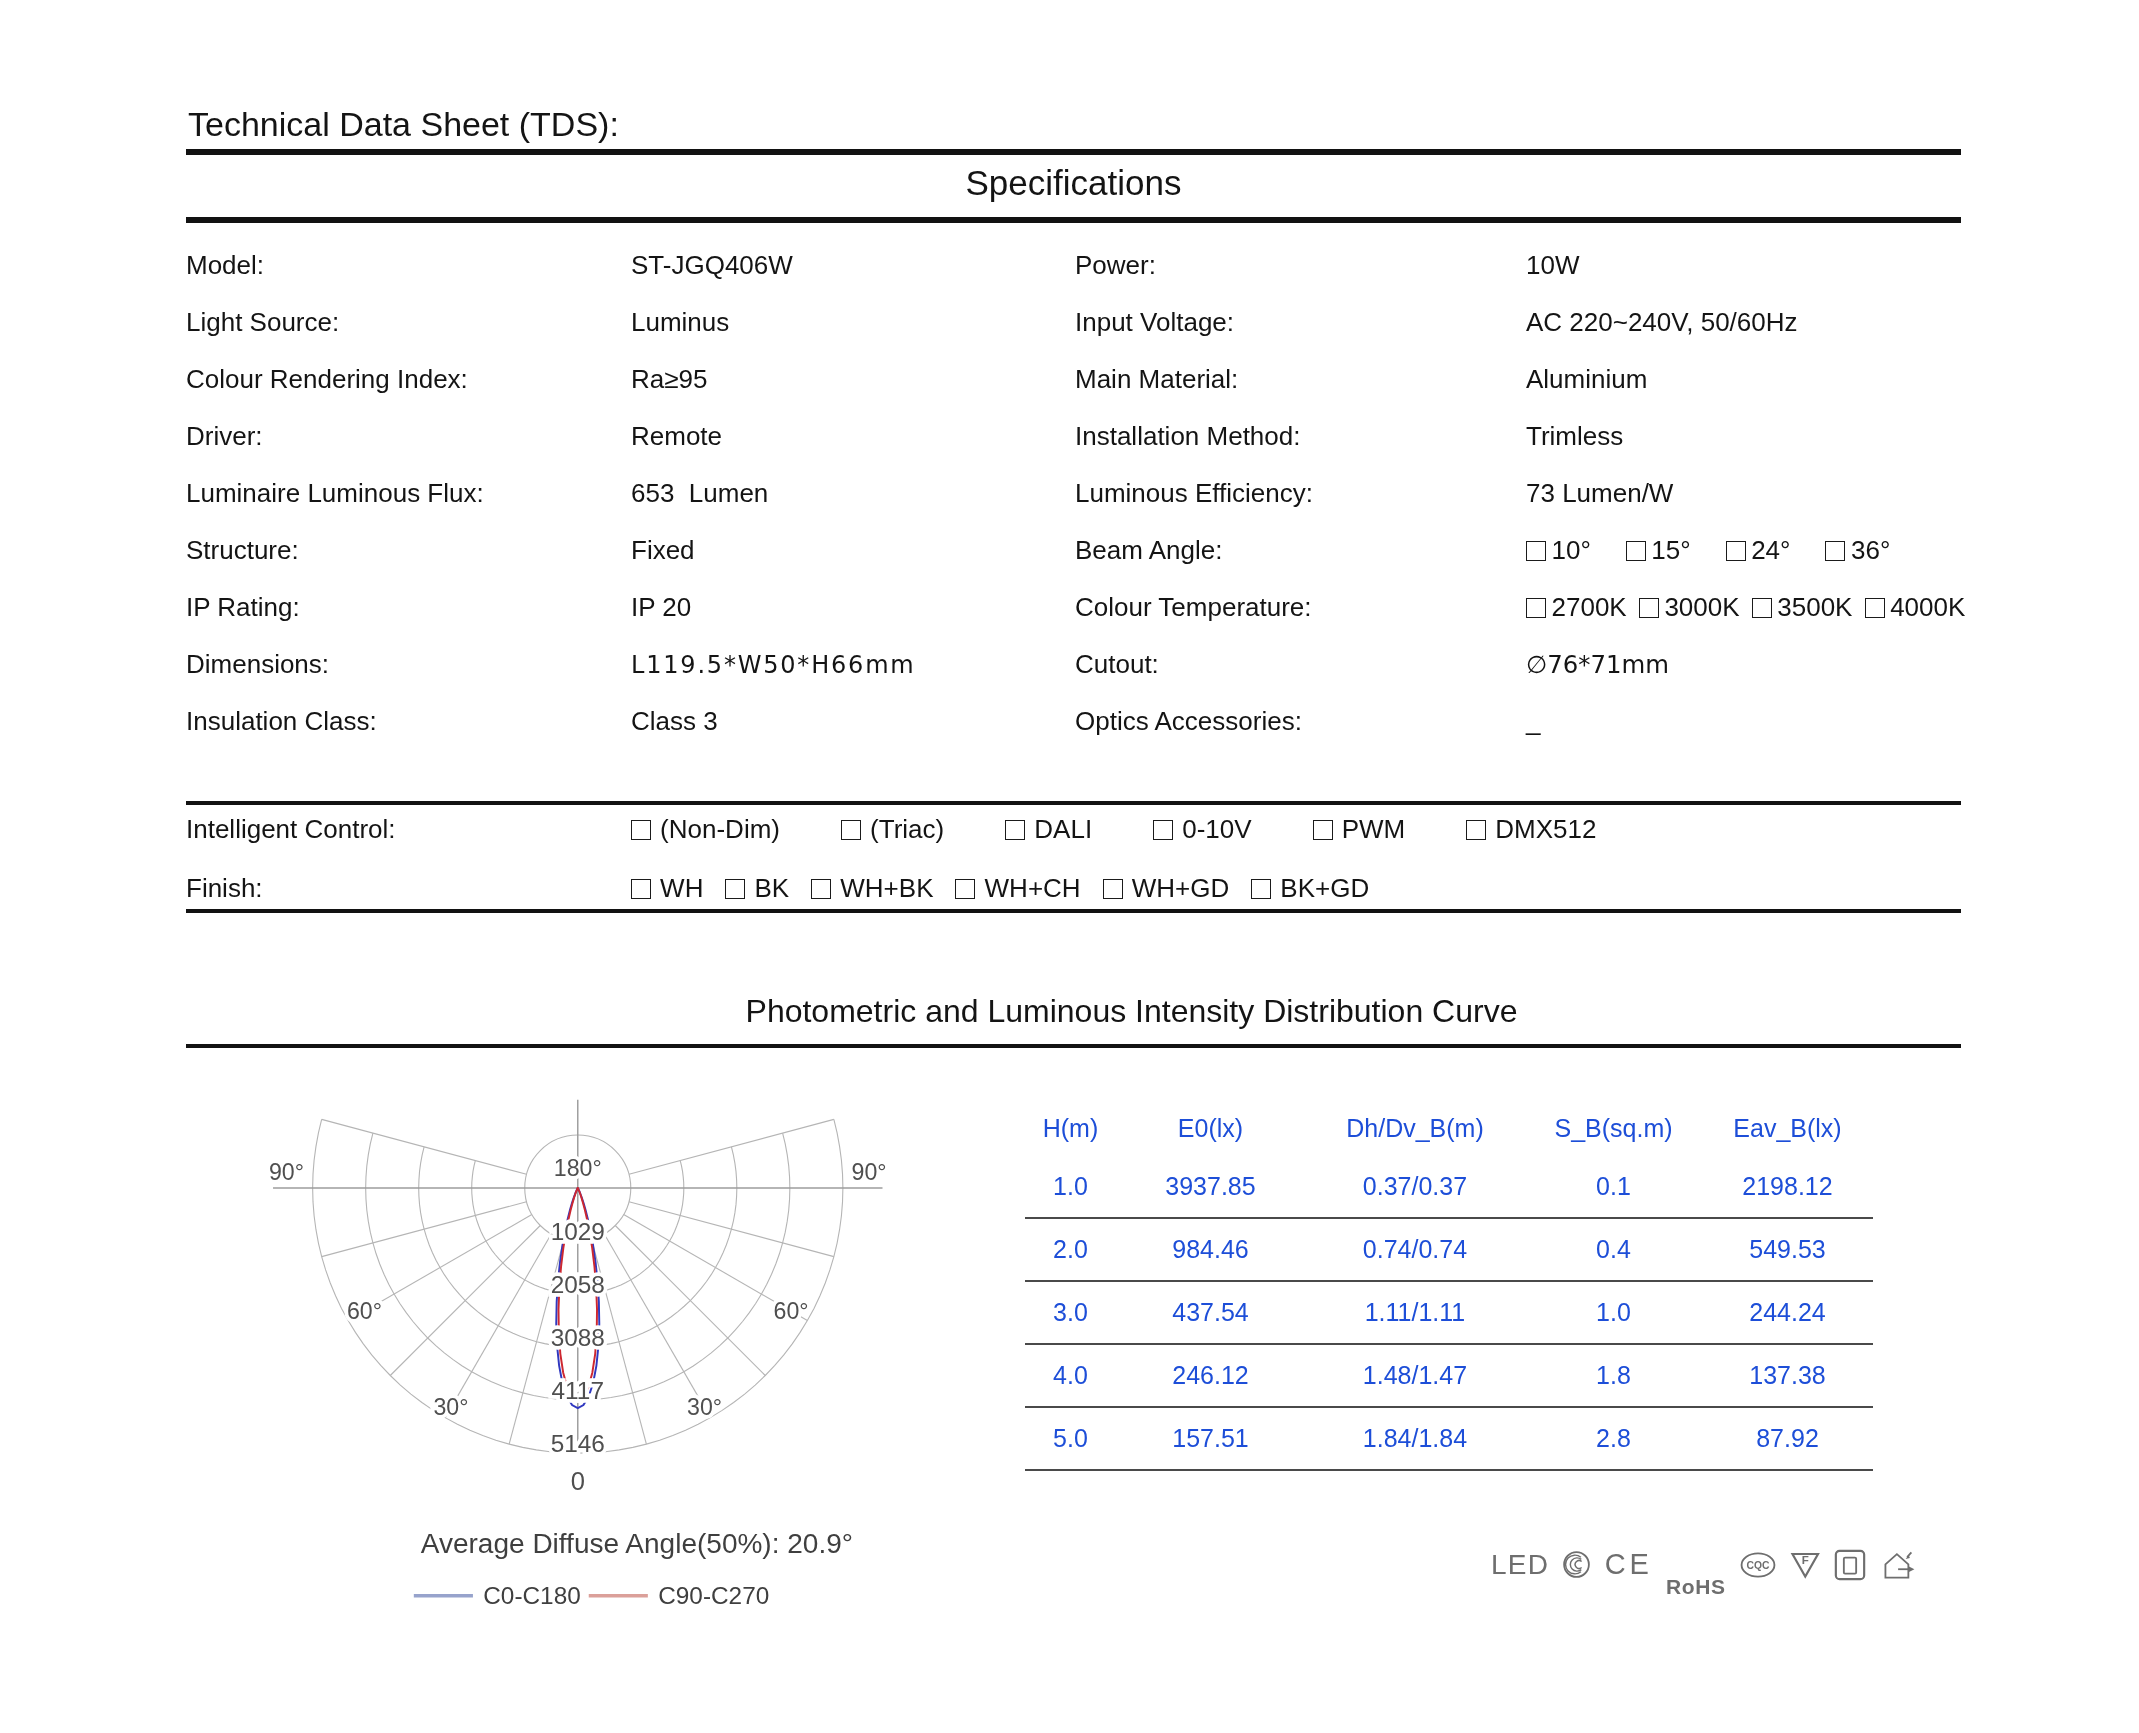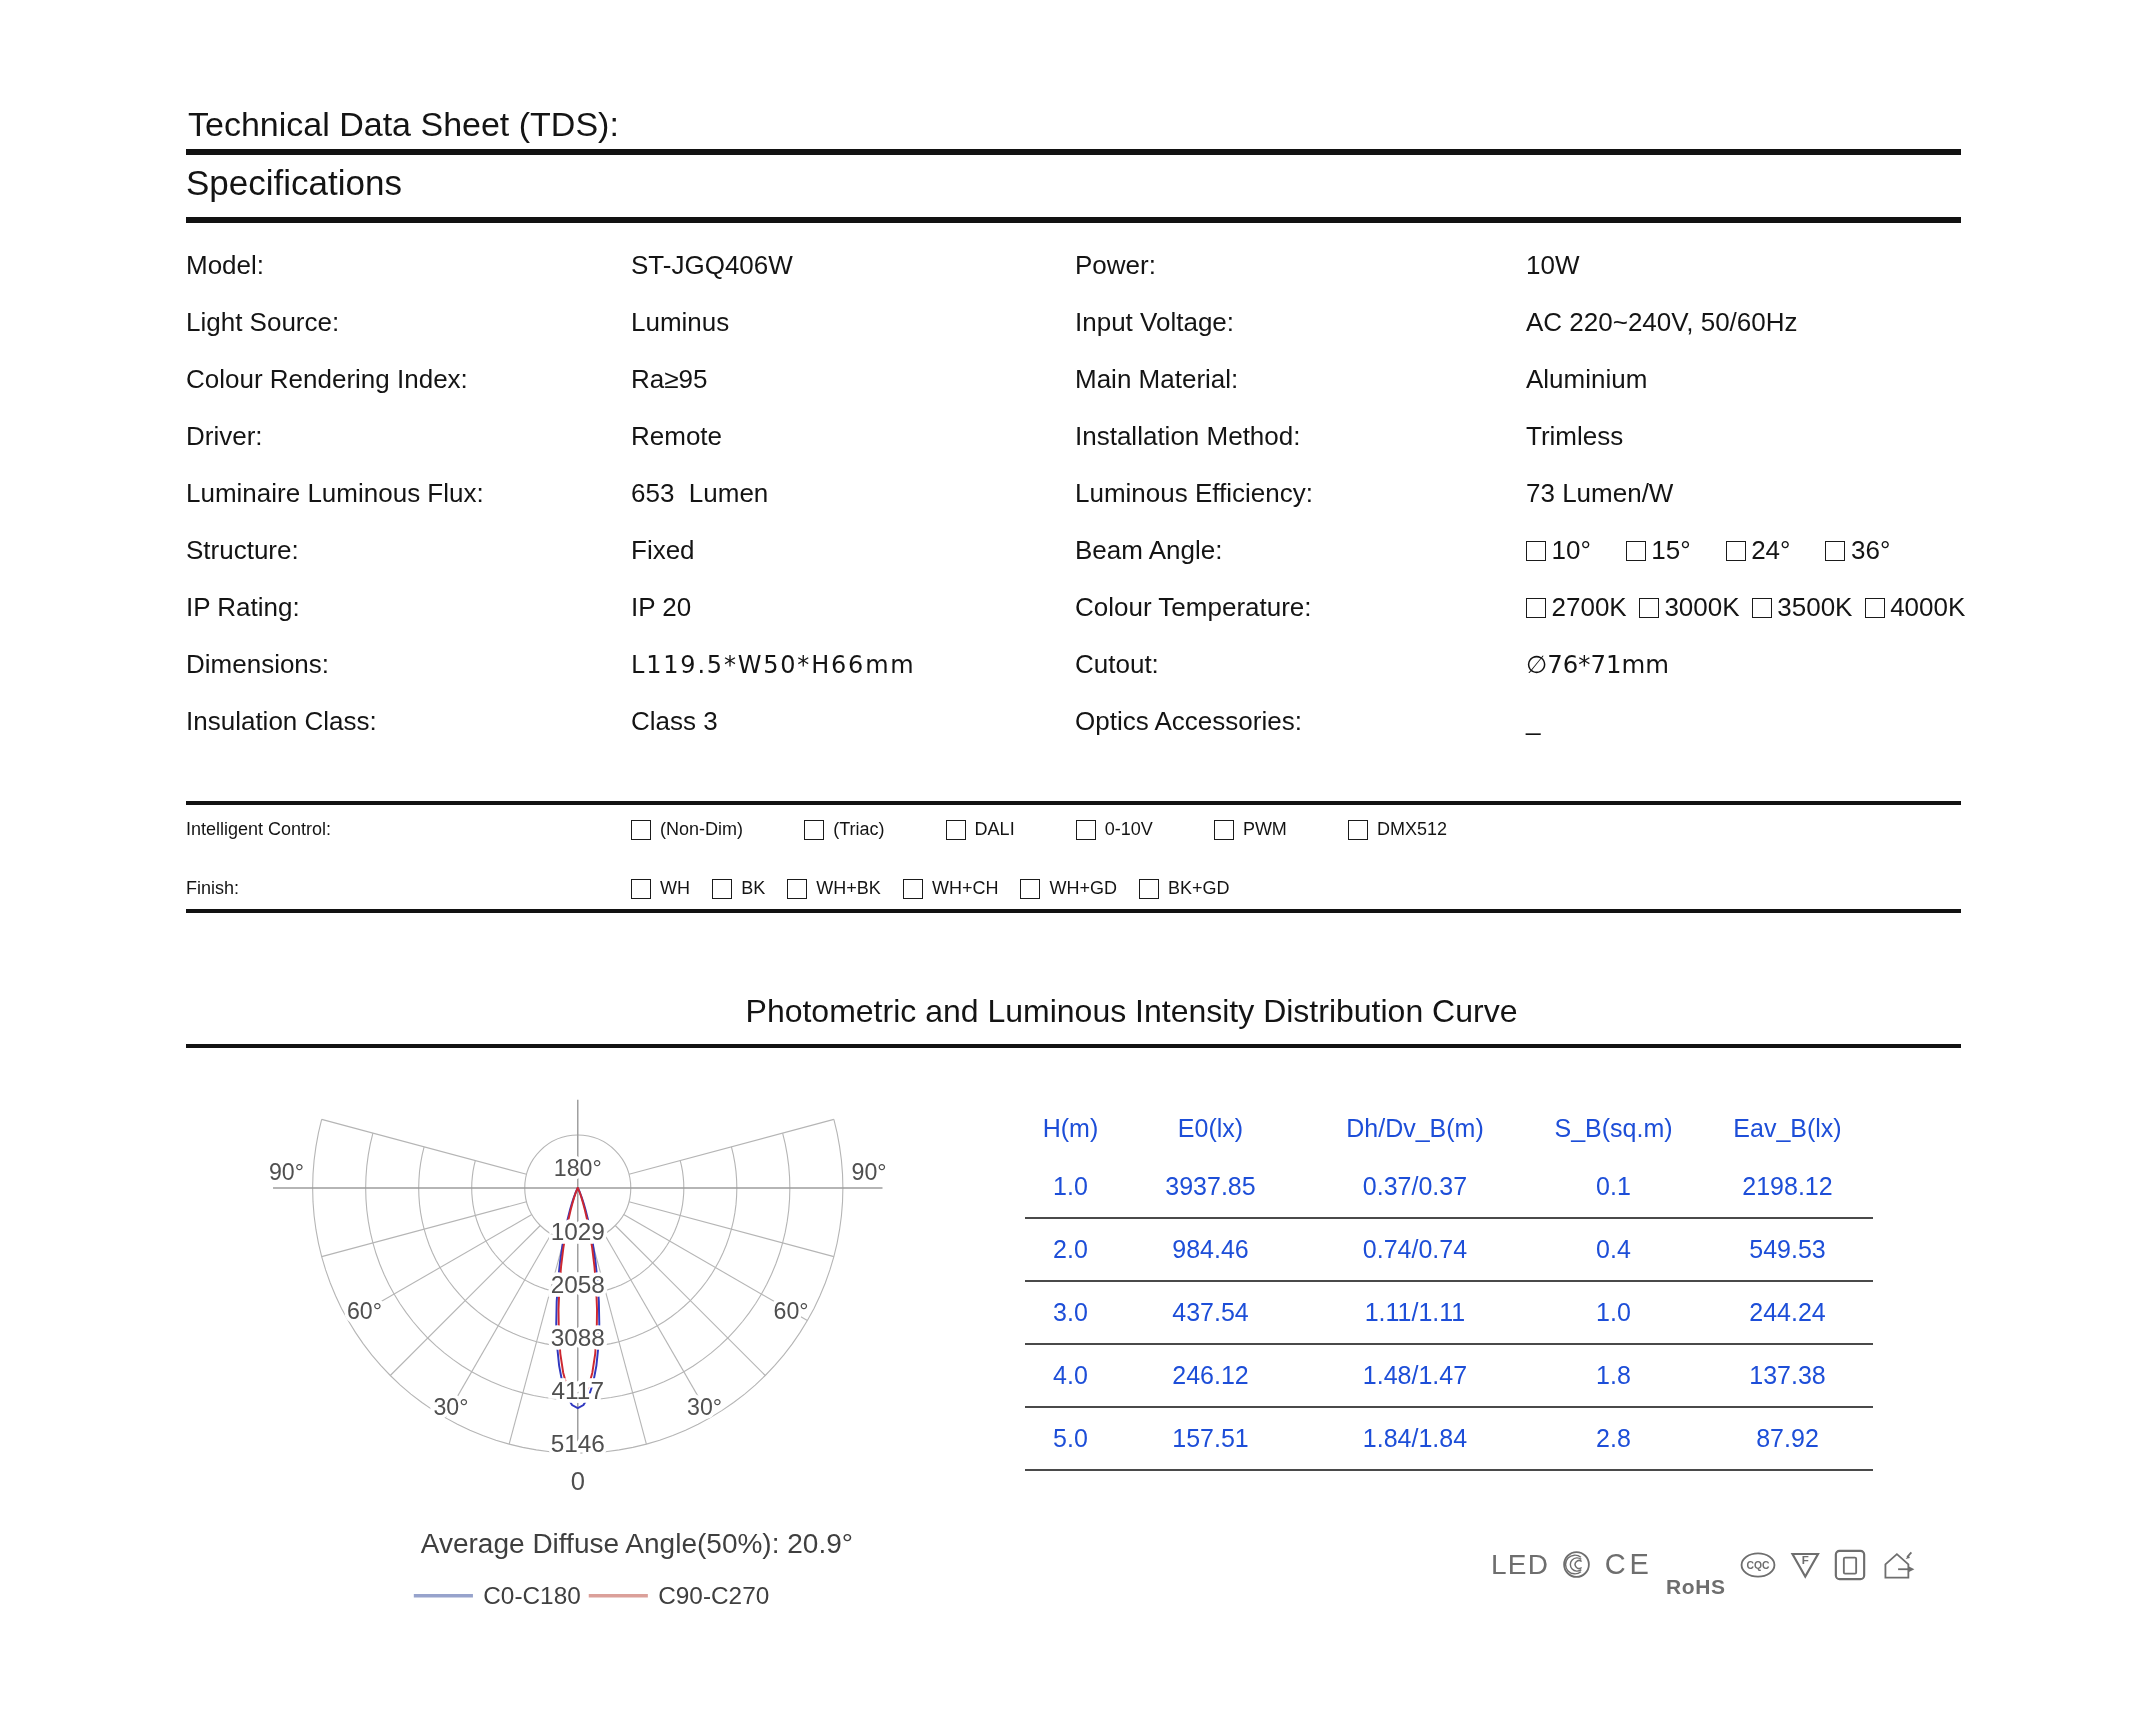--- a/index.html
+++ b/index.html
@@ -10,21 +10,21 @@
   .rule{position:absolute;left:186px;width:1775px;background:#121212;}
   .rule.thick{height:5.5px;}
   .rule.mid{height:3.7px;}
   #rule1{top:149px}
   #rule2{top:217px}
   #rule3{top:801px}
   #rule4{top:909px}
   #rule5{top:1044px}
 
   .page-title{position:absolute;left:188px;top:105px;font-size:34px;letter-spacing:0px;white-space:pre;}
-  .sec-title{position:absolute;left:186px;width:1775px;top:163px;font-size:35px;}
+  .sec-title{position:absolute;left:186px;width:1775px;top:163px;text-align:center;font-size:35px;}
   .photo-title{position:absolute;left:244px;width:1775px;top:993px;text-align:center;font-size:32px;}
 
   .spec-grid{
     position:absolute;left:186px;top:237px;width:1775px;
     display:grid;grid-template-columns:445px 444px 451px 434px;
     grid-auto-rows:57px;align-items:center;font-size:26px;
   }
   .spec-grid .cell{white-space:pre;}
   
   [data-bind="specifications.rows.7.left_value"]{font-family:"DejaVu Sans", sans-serif;font-size:24px;letter-spacing:1.8px;}
@@ -36,21 +36,21 @@
   .gap-wide{gap:35px}
   .gap-narrow{gap:12.2px}
   .gap-xwide{gap:61px}
   .gap-medium{gap:22px}
   .cb-item .cb{margin-right:5.5px}
   .control-grid .cb-item .cb{margin-right:9.1px}
 
   .control-grid{
     position:absolute;left:186px;top:800px;
     display:grid;grid-template-columns:445px auto;
-    grid-auto-rows:59px;align-items:center;font-size:18px;
+    grid-auto-rows:59px;align-items:center;font-size:26px;
   }
 
   #polarChart{position:absolute;left:220px;top:1092px;}
 
   .photo-table{position:absolute;left:1025px;top:1101px;width:848px;font-size:25px;color:#1d4ed8;}
   .pt-row{display:grid;grid-template-columns:91px 189px 220px 177px 171px;align-items:center;text-align:center;height:63px;}
   .pt-row.header{height:55px;}
   .pt-row.data{border-bottom:2.4px solid #4a4a4a;box-sizing:border-box;}
 
   .certs{position:absolute;left:1491px;top:1534px;height:61px;display:flex;align-items:center;gap:13.4px;color:#6e6e6e;}

